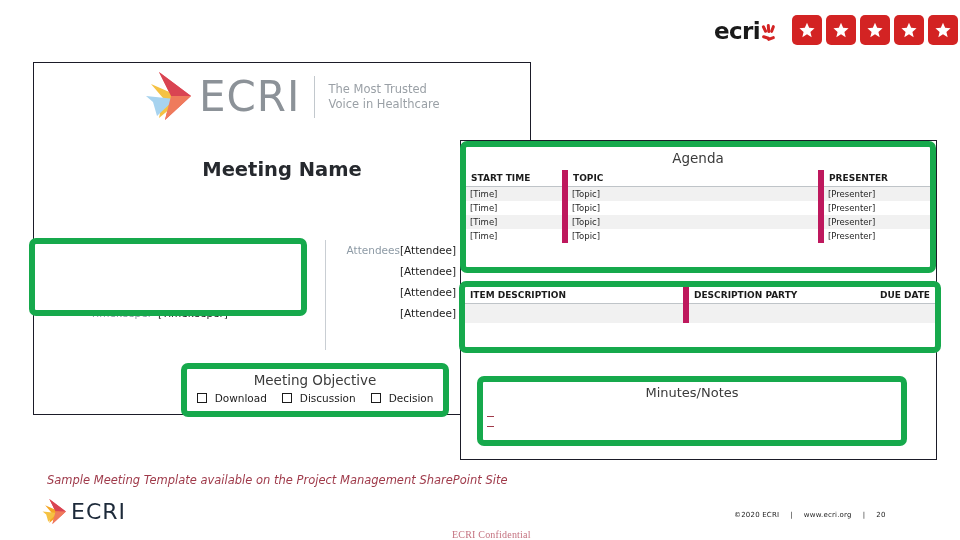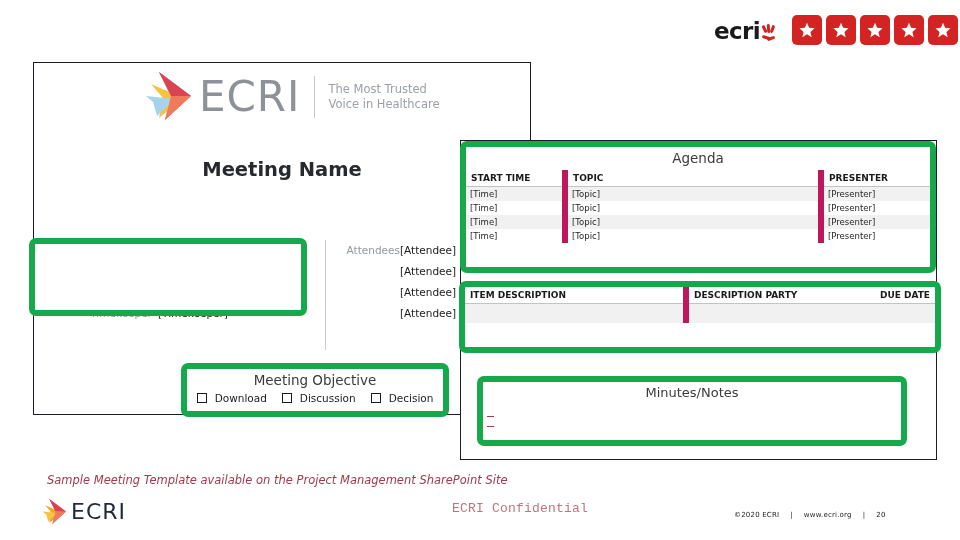--- a/index.html
+++ b/index.html
@@ -310,23 +310,23 @@
   }
   #footer-logo .ecri-mark { width: 26px; height: 28px; }
   #footer-logo .ecri-word {
     font-size: 22px;
     color: #1d2a3a;
     margin-left: 3px;
     line-height: 1;
   }
   #footer-confidential {
     position: absolute;
-    left: 452px; top: 501px;
-    font-family: Liberation Mono, monospace;
-    font-size: 13px;
+    left: 452px; top: 529px;
+    font-family: Liberation Serif, serif;
+    font-size: 10px;
     color: #c4717f;
     letter-spacing: 0.2px;
   }
   #footer-meta {
     position: absolute;
     left: 734px; top: 511px;
     font-family: "DejaVu Sans", sans-serif;
     font-size: 7px;
     color: #1b1b1b;
     display: flex;

